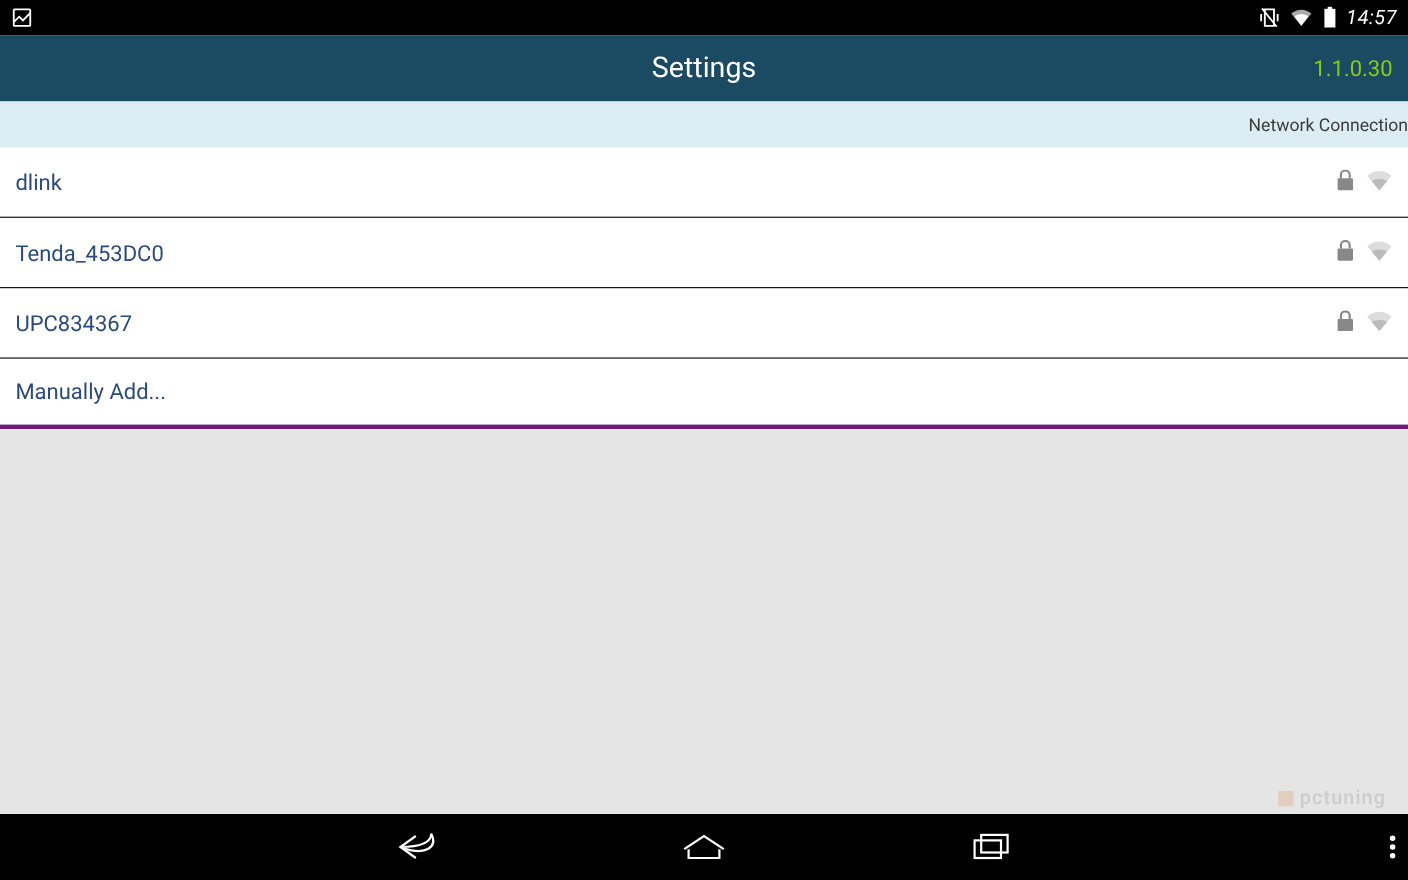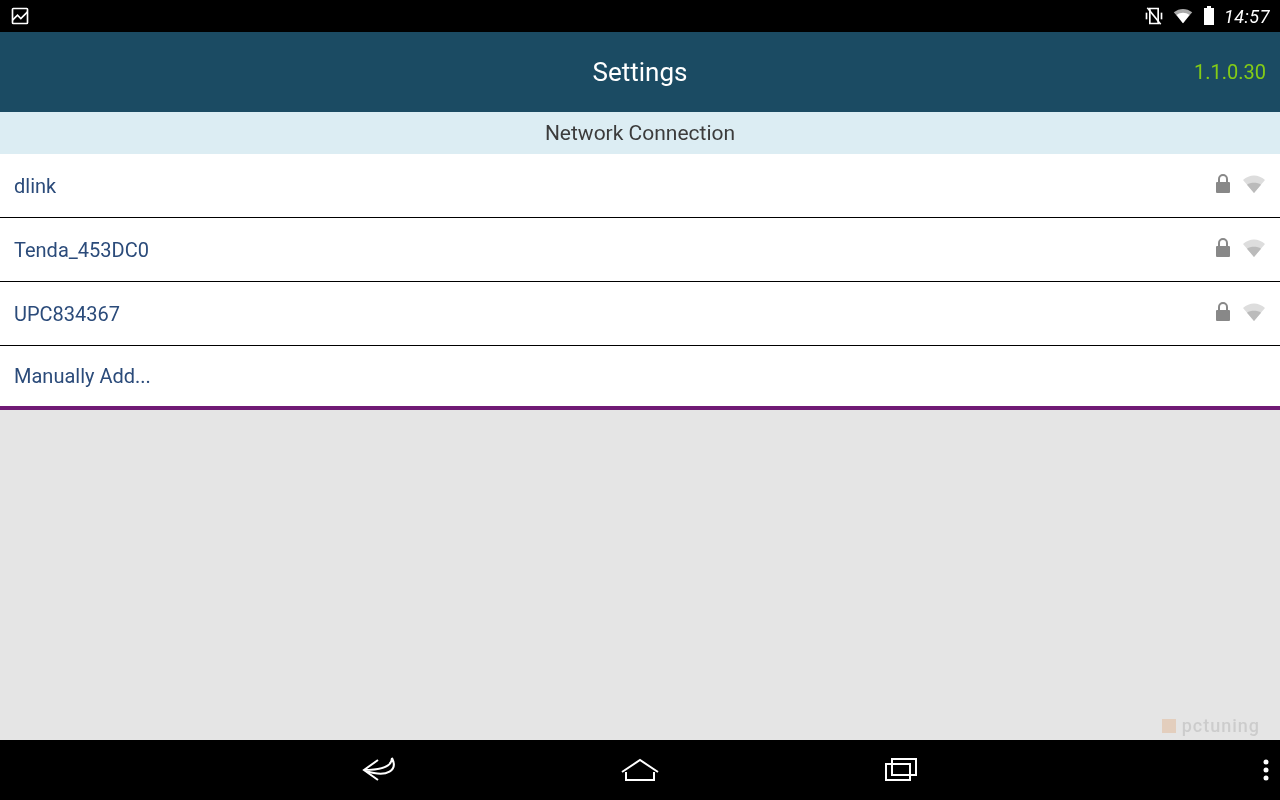--- a/index.html
+++ b/index.html
@@ -8,26 +8,26 @@
 
   
   .status-bar { height: 32px; background: #000; color: #fff; display: flex; align-items: center; padding: 0 10px; font-size: 18px; }
   .status-bar .left { display: flex; align-items: center; gap: 8px; }
   .status-bar .spacer { flex: 1; }
   .status-bar .right { display: flex; align-items: center; gap: 8px; }
   .status-bar .clock { font-weight: 400; letter-spacing: 0.5px; font-style: italic; }
   .status-bar svg { display: block; }
 
   
-  .header { height: 80px; background: #1b4b63; color: #fff; display: flex; align-items: center; justify-content: center; position: relative; }
+  .header { height: 60px; background: #1b4b63; color: #fff; display: flex; align-items: center; justify-content: center; position: relative; }
   .header .title { font-size: 26px; font-weight: 400; }
   .header .version { position: absolute; right: 14px; top: 50%; transform: translateY(-50%); font-size: 20px; color: #84cc16; }
 
   
-  .sub-header { height: 42px; background: #dcedf3; color: #3c3c3c; display: flex; align-items: center; justify-content: center; font-size: 21px; }
+  .sub-header { height: 42px; background: #dcedf3; color: #3c3c3c; display: flex; align-items: center; justify-content: flex-end; font-size: 16px; }
 
   
   .list { background: #fff; }
   .row { height: 64px; display: flex; align-items: center; padding: 0 14px; border-bottom: 1px solid #000; }
   .row:last-child { border-bottom: 4px solid #701a75; }
   .row .ssid { color: #2b4b7a; font-size: 20px; flex: 1; }
   .row .icons { display: flex; align-items: center; gap: 10px; }
 
   
   .nav-bar { position: absolute; bottom: 0; left: 0; right: 0; height: 60px; background: #000; display: flex; align-items: center; justify-content: center; gap: 200px; }

